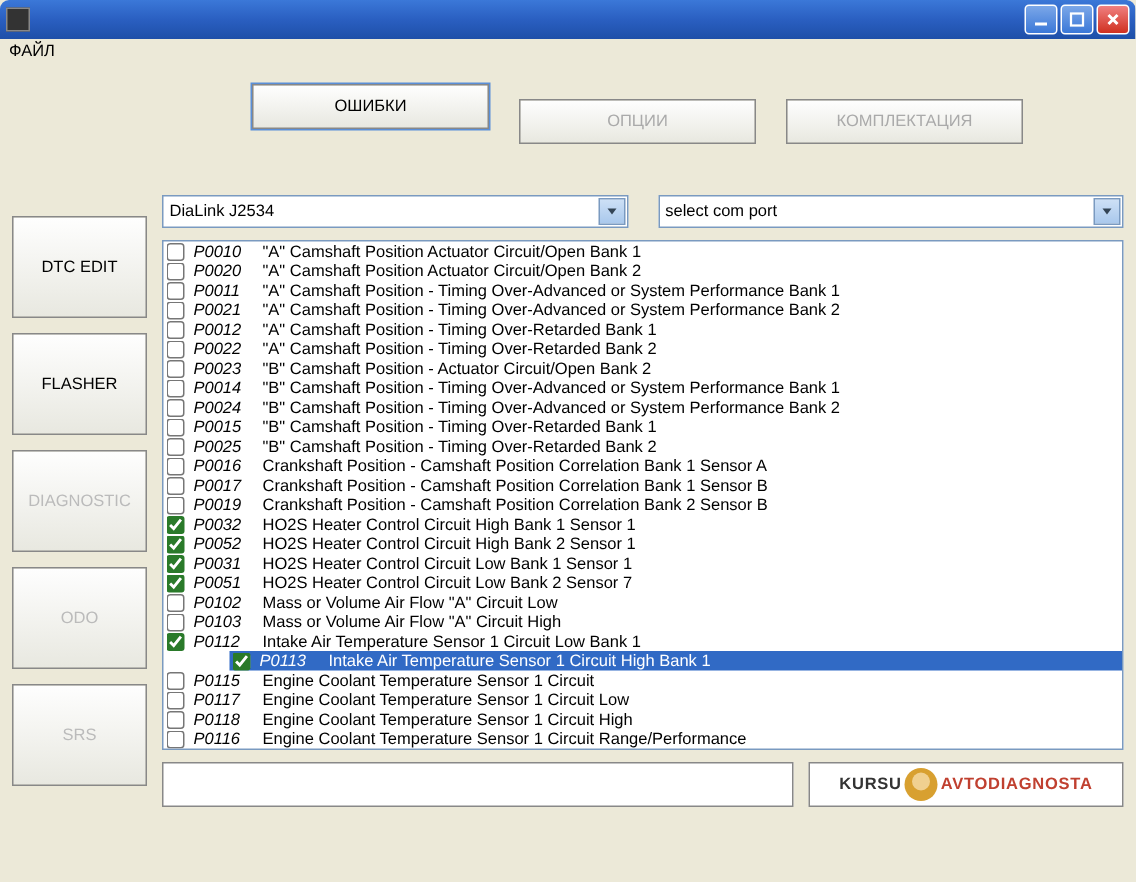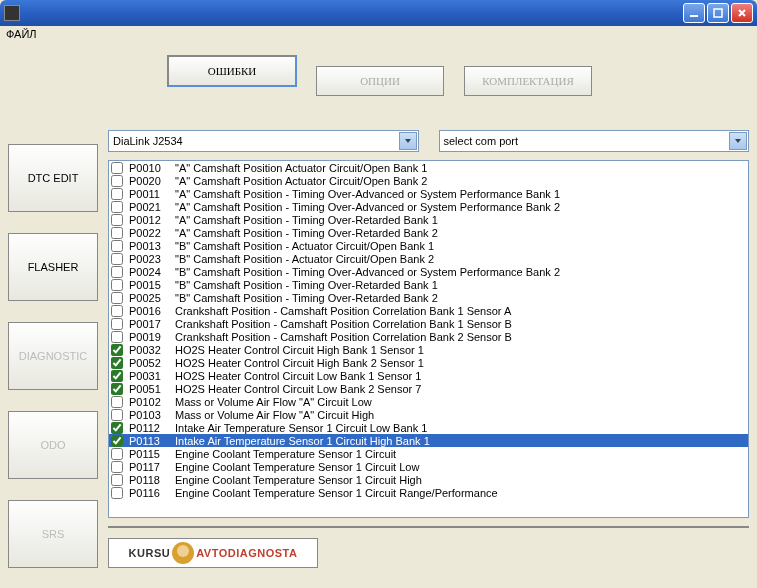--- a/index.html
+++ b/index.html
@@ -13,50 +13,50 @@
 .tb-max { background: linear-gradient(to bottom, #7ba7e8, #3b78d8); }
 .tb-close { background: linear-gradient(to bottom, #f08080, #d03020); }
 .tb-btn svg { width: 12px; height: 12px; }
 
 .menubar { height: 20px; background: #ece9d8; padding: 2px 6px; color: #000; }
 .menubar span { cursor: pointer; }
 
 .content { padding: 0 8px; }
 
 .tabs-row { display: flex; gap: 20px; padding: 10px 0 14px 160px; }
-.tab-btn { width: 128px; height: 30px; border: 1px solid #888; background: linear-gradient(to bottom, #fefefe, #e8e8e0); cursor: pointer; color: #000; display: flex; align-items: center; justify-content: center; font-family: Liberation Serif, serif; }
+.tab-btn { width: 158px; height: 30px; border: 1px solid #888; background: linear-gradient(to bottom, #fefefe, #e8e8e0); cursor: pointer; color: #000; display: flex; align-items: center; justify-content: center; }
 .tab-btn.inactive { color: #aaa; margin-top: 10px; }
 .tab-btn.active { box-shadow: 0 0 0 1px #5a8fd8; }
 
 .body-row { display: flex; gap: 10px; }
 
-.left-col { width: 90px; display: flex; flex-direction: column; gap: 21px; padding-top: 34px; }
+.left-col { width: 90px; display: flex; flex-direction: column; gap: 10px; padding-top: 34px; }
 .side-btn { height: 68px; border: 1px solid #888; background: linear-gradient(to bottom, #fefefe, #e8e8e0); cursor: pointer; display: flex; align-items: center; justify-content: center; text-align: center; color: #000; }
 .side-btn.inactive { color: #bbb; }
 
 .main-col { flex: 1; display: flex; flex-direction: column; }
 
 .combo-row { display: flex; gap: 20px; margin-bottom: 8px; margin-top: 20px; }
 .combo { flex: 1; height: 22px; border: 1px solid #7a9ac0; background: #fff; display: flex; align-items: center; padding: 0 4px; cursor: pointer; position: relative; }
 .combo-arrow { position: absolute; right: 1px; top: 1px; width: 18px; height: 18px; background: linear-gradient(to bottom, #cde0f6, #a9c8ec); border: 1px solid #7a9ac0; display: flex; align-items: center; justify-content: center; }
 .combo-arrow svg { width: 8px; height: 8px; }
 
 .listbox { flex: 1; height: 384px; border: 1px solid #7a9ac0; background: #fff; overflow-y: scroll; position: relative; }
 .list-item { display: flex; align-items: center; height: 13px; padding: 0 2px; white-space: nowrap; }
 .list-item input[type=checkbox] { width: 12px; height: 12px; margin-right: 6px; accent-color: #2a7a2a; }
-.list-item.selected { background: #316ac5; color: #fff; }
-.list-item .code { display: inline-block; width: 46px; }
+.list-item.selected { background: #316ac5; color: #fff; margin-left: 44px; }
+.list-item .code { display: inline-block; width: 46px; font-style: italic; }
 .list-item .desc { }
 
 .listbox::-webkit-scrollbar { width: 16px; }
 .listbox::-webkit-scrollbar-track { background: #f0f0ea; }
 .listbox::-webkit-scrollbar-thumb { background: linear-gradient(to right, #cde0f6, #a9c8ec); border: 1px solid #7a9ac0; }
 .listbox::-webkit-scrollbar-button { background: #cde0f6; border: 1px solid #7a9ac0; height: 16px; }
 
-.bottom-row { display: flex; margin-top: 8px; gap: 10px; align-items: stretch; flex-direction: column; }
+.bottom-row { display: flex; margin-top: 8px; gap: 10px; align-items: stretch; }
 .status-box { flex: 1; height: 30px; border: 1px solid #888; background: #fff; }
 .logo-box { width: 210px; height: 30px; border: 1px solid #888; background: #fff; display: flex; align-items: center; justify-content: center; font-weight: bold; font-size: 13px; letter-spacing: 0.5px; }
 .logo-k { color: #333; }
 .logo-a { color: #c04030; }
 .logo-icon { width: 22px; height: 22px; margin: 0 2px; background: #d8a030; border-radius: 50%; position: relative; }
 .logo-icon::after { content: ""; position: absolute; top: 3px; left: 5px; width: 12px; height: 12px; background: #f0d090; border-radius: 50%; }
 </style>
 </head>
 <body>
 
@@ -146,27 +146,27 @@
             <span class="code">P0012</span>
             <span class="desc">"A" Camshaft Position - Timing Over-Retarded Bank 1</span>
           </div>
           <div class="list-item">
             <input type="checkbox" style="">
             <span class="code">P0022</span>
             <span class="desc">"A" Camshaft Position - Timing Over-Retarded Bank 2</span>
           </div>
           <div class="list-item">
             <input type="checkbox" style="">
-            <span class="code">P0013</span>
-            <span class="desc">"B" Camshaft Position - Actuator Circuit/Open Bank 1</span>
-          </div>
-          <div class="list-item">
-            <input type="checkbox" style="">
             <span class="code">P0023</span>
             <span class="desc">"B" Camshaft Position - Actuator Circuit/Open Bank 2</span>
+          </div>
+          <div class="list-item">
+            <input type="checkbox" style="">
+            <span class="code">P0014</span>
+            <span class="desc">"B" Camshaft Position - Timing Over-Advanced or System Performance Bank 1</span>
           </div>
           <div class="list-item">
             <input type="checkbox" style="">
             <span class="code">P0024</span>
             <span class="desc">"B" Camshaft Position - Timing Over-Advanced or System Performance Bank 2</span>
           </div>
           <div class="list-item">
             <input type="checkbox" style="">
             <span class="code">P0015</span>
             <span class="desc">"B" Camshaft Position - Timing Over-Retarded Bank 1</span>

